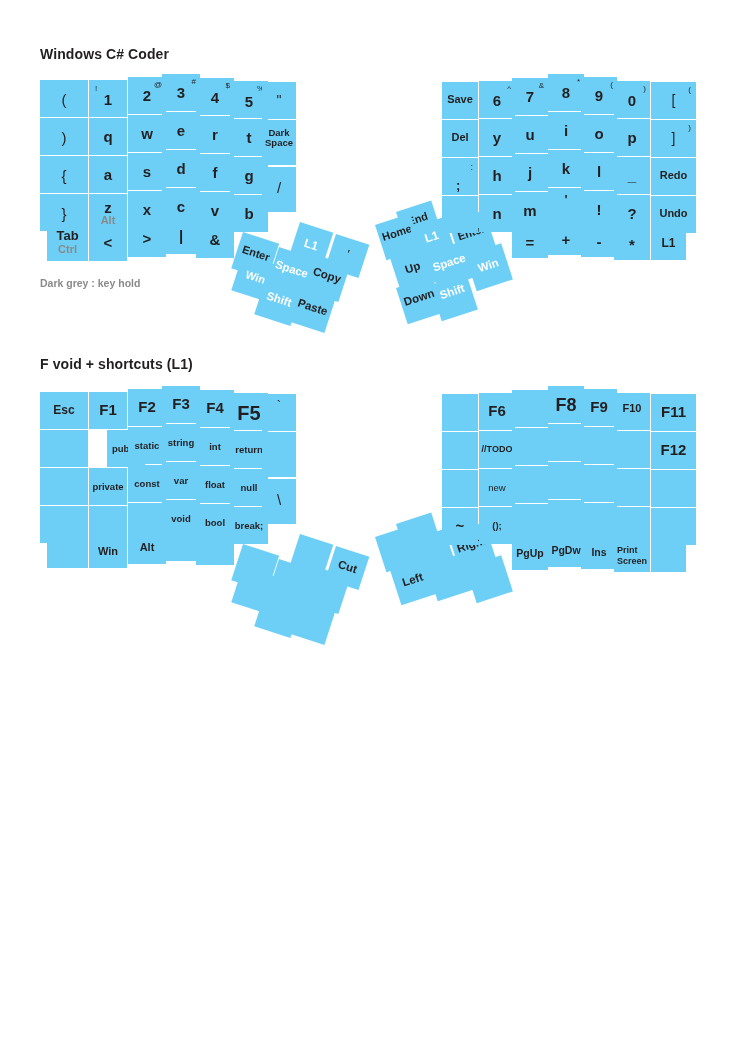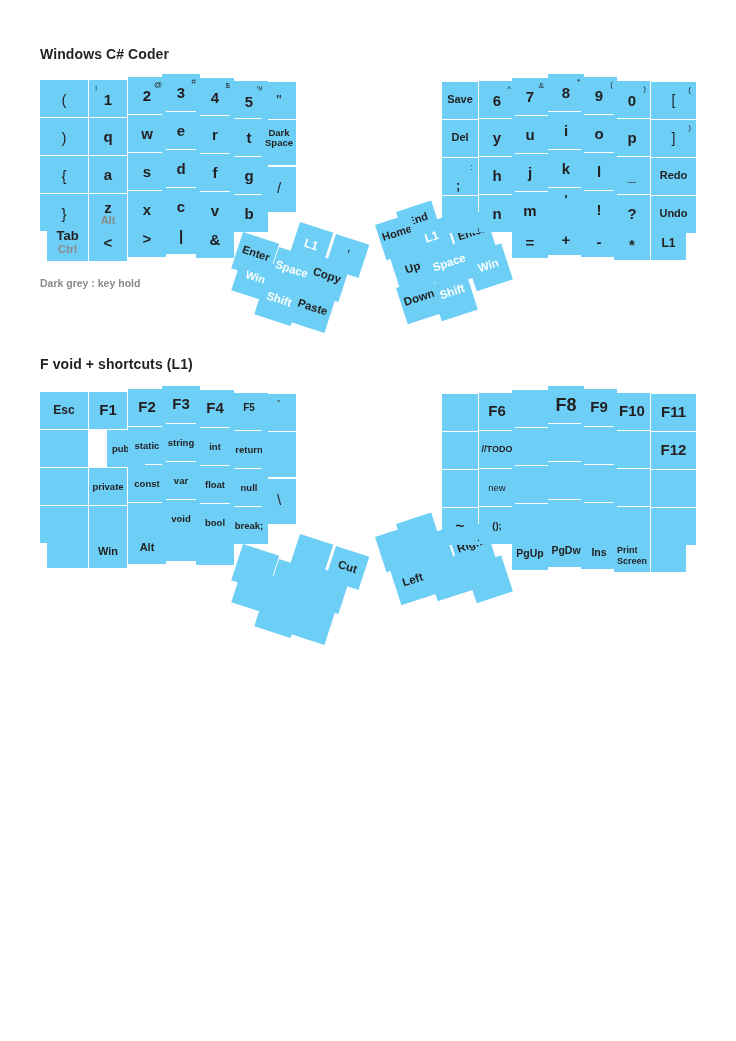--- a/index.html
+++ b/index.html
@@ -332,21 +332,21 @@
   <div class="key" style="left:128px;top:389px;width:38px;height:37px;">
     <span class="lbl c" style="top:10px;font-size:15px;font-weight:bold;">F2</span>
   </div>
   <div class="key" style="left:162px;top:386px;width:38px;height:37px;">
     <span class="lbl c" style="top:10px;font-size:15px;font-weight:bold;">F3</span>
   </div>
   <div class="key" style="left:196px;top:390px;width:38px;height:37px;">
     <span class="lbl c" style="top:10px;font-size:15px;font-weight:bold;">F4</span>
   </div>
   <div class="key" style="left:230px;top:393px;width:38px;height:37px;">
-    <span class="lbl c" style="top:10px;font-size:10px;font-weight:bold;">F5</span>
+    <span class="lbl c" style="top:10px;font-size:20px;font-weight:bold;">F5</span>
   </div>
   <div class="key" style="left:262px;top:394px;width:34px;height:37px;">
     <span class="lbl c" style="top:5px;font-size:13px;">`</span>
   </div>
 
   <div class="key" style="left:40px;top:430px;width:48px;height:37px;"></div>
   <div class="key" style="left:107px;top:430px;width:38px;height:37px;">
     <span class="lbl c" style="top:14px;font-size:9.5px;font-weight:bold;">public</span>
   </div>
   <div class="key" style="left:128px;top:427px;width:38px;height:37px;">
@@ -443,21 +443,21 @@
   <div class="key" style="left:512px;top:390px;width:36px;height:37px;">
     <span class="lbl c" style="top:10px;font-size:15px;font-weight:bold;margin-top:43px;">F7</span>
   </div>
   <div class="key" style="left:548px;top:386px;width:36px;height:37px;">
     <span class="lbl c" style="top:10px;font-size:18px;font-weight:bold;">F8</span>
   </div>
   <div class="key" style="left:581px;top:389px;width:36px;height:37px;">
     <span class="lbl c" style="top:10px;font-size:15px;font-weight:bold;">F9</span>
   </div>
   <div class="key" style="left:614px;top:393px;width:36px;height:37px;">
-    <span class="lbl c" style="top:10px;font-size:15px;font-weight:bold;">F10</span>
+    <span class="lbl c" style="top:10px;font-size:11px;font-weight:bold;">F10</span>
   </div>
   <div class="key" style="left:651px;top:394px;width:45px;height:37px;">
     <span class="lbl c" style="top:10px;font-size:15px;font-weight:bold;">F11</span>
   </div>
 
   <div class="key" style="left:442px;top:432px;width:36px;height:37px;"></div>
   <div class="key" style="left:479px;top:431px;width:36px;height:37px;">
     <span class="lbl c" style="top:14px;font-size:9px;font-weight:bold;">//TODO</span>
   </div>
   <div class="key" style="left:512px;top:428px;width:36px;height:37px;"></div>

